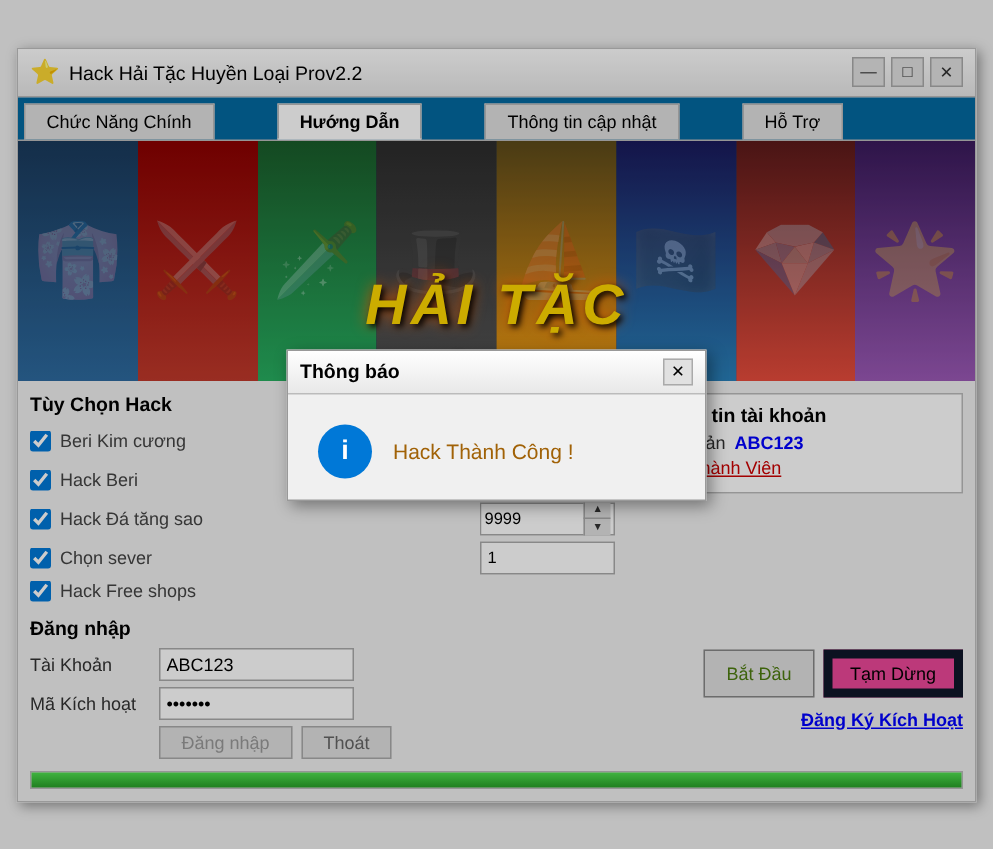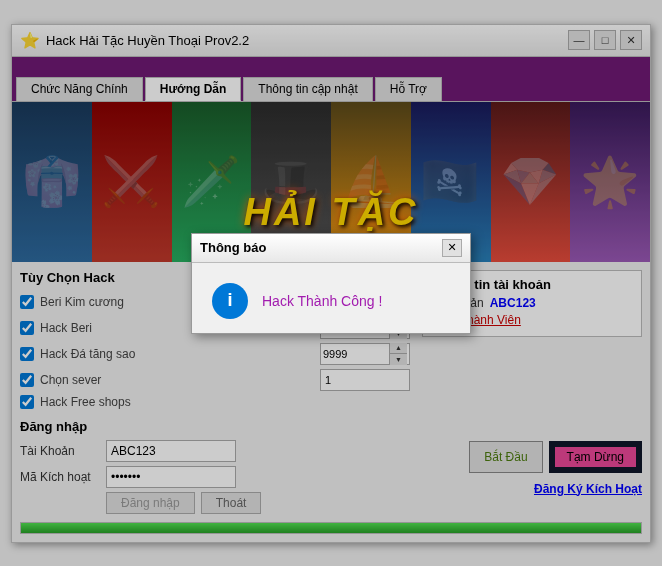--- a/index.html
+++ b/index.html
@@ -50,23 +50,24 @@
       align-items: center;
       justify-content: center;
       cursor: pointer;
       font-size: 11px;
       color: #333;
     }
 
     
     .tabs {
       display: flex;
-      background: #701a75;
-      padding: 20px 4px 0 4px;
+      background: #0369a1;
+      padding: 4px 4px 0 4px;
       border-bottom: 1px solid #bbb;
+      gap: 40px;
     }
     .tab {
       padding: 4px 14px;
       font-size: 12px;
       cursor: pointer;
       border: 1px solid #bbb;
       border-bottom: none;
       background: #e0e0e0;
       margin-right: 2px;
       color: #000;
@@ -372,21 +373,21 @@
       display: flex;
       align-items: center;
       justify-content: center;
       color: white;
       font-size: 18px;
       font-weight: bold;
       flex-shrink: 0;
     }
     .modal-message {
       font-size: 14px;
-      color: #a21caf;
+      color: #a16207;
     }
     .modal-footer {
       padding: 8px 14px 12px;
       display: flex;
       justify-content: flex-end;
     }
     .btn-ok {
       padding: 4px 30px;
       font-size: 13px;
       background: #e0e0e0;
@@ -395,21 +396,21 @@
       color: #000;
     }
   </style>
 </head>
 <body>
 
 <div class="window">
 
   <div class="title-bar">
     <span class="title-bar-icon">⭐</span>
-    <span class="title-bar-text">Hack Hải Tặc Huyền Thoại  Prov2.2</span>
+    <span class="title-bar-text">Hack Hải Tặc Huyền Loại  Prov2.2</span>
     <div class="title-bar-controls">
       <div class="title-btn">—</div>
       <div class="title-btn">□</div>
       <div class="title-btn close">✕</div>
     </div>
   </div>
 
   <div class="tabs">
     <div class="tab">Chức Năng Chính</div>
     <div class="tab active">Hướng Dẫn</div>

